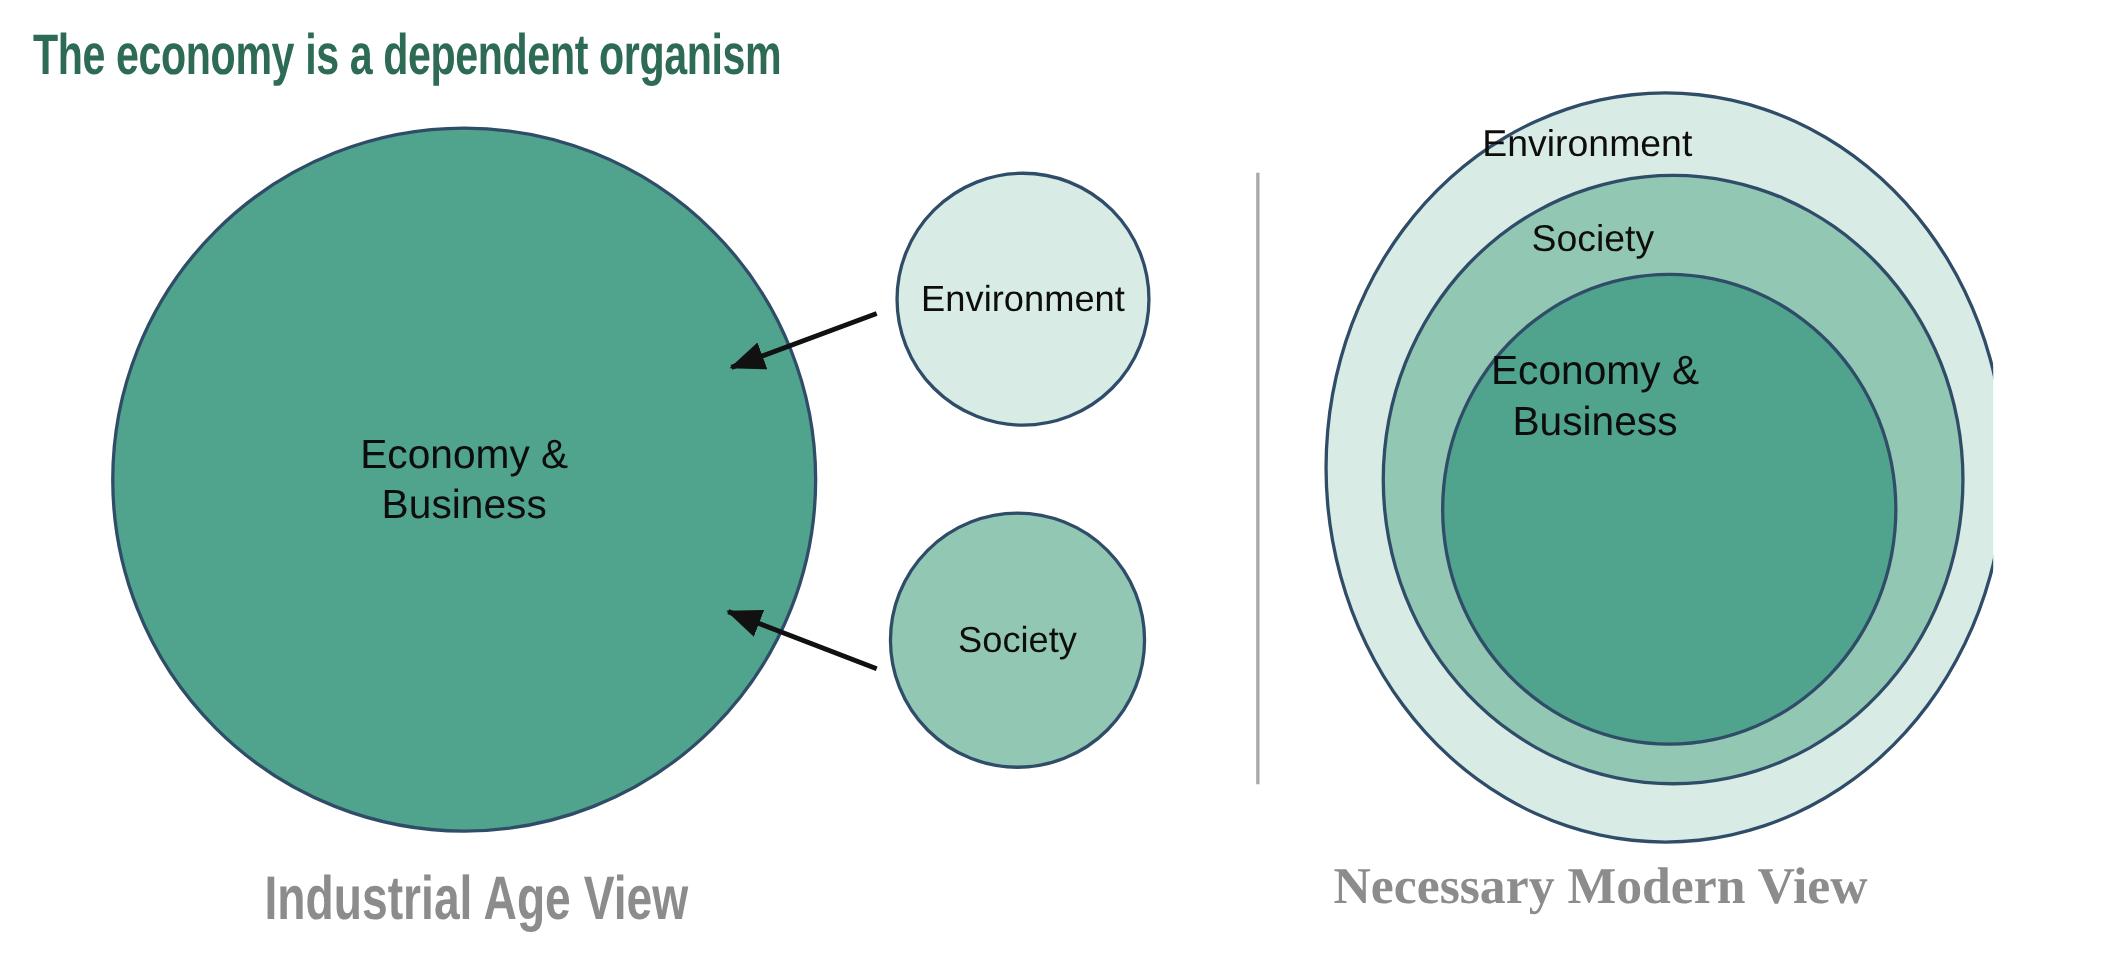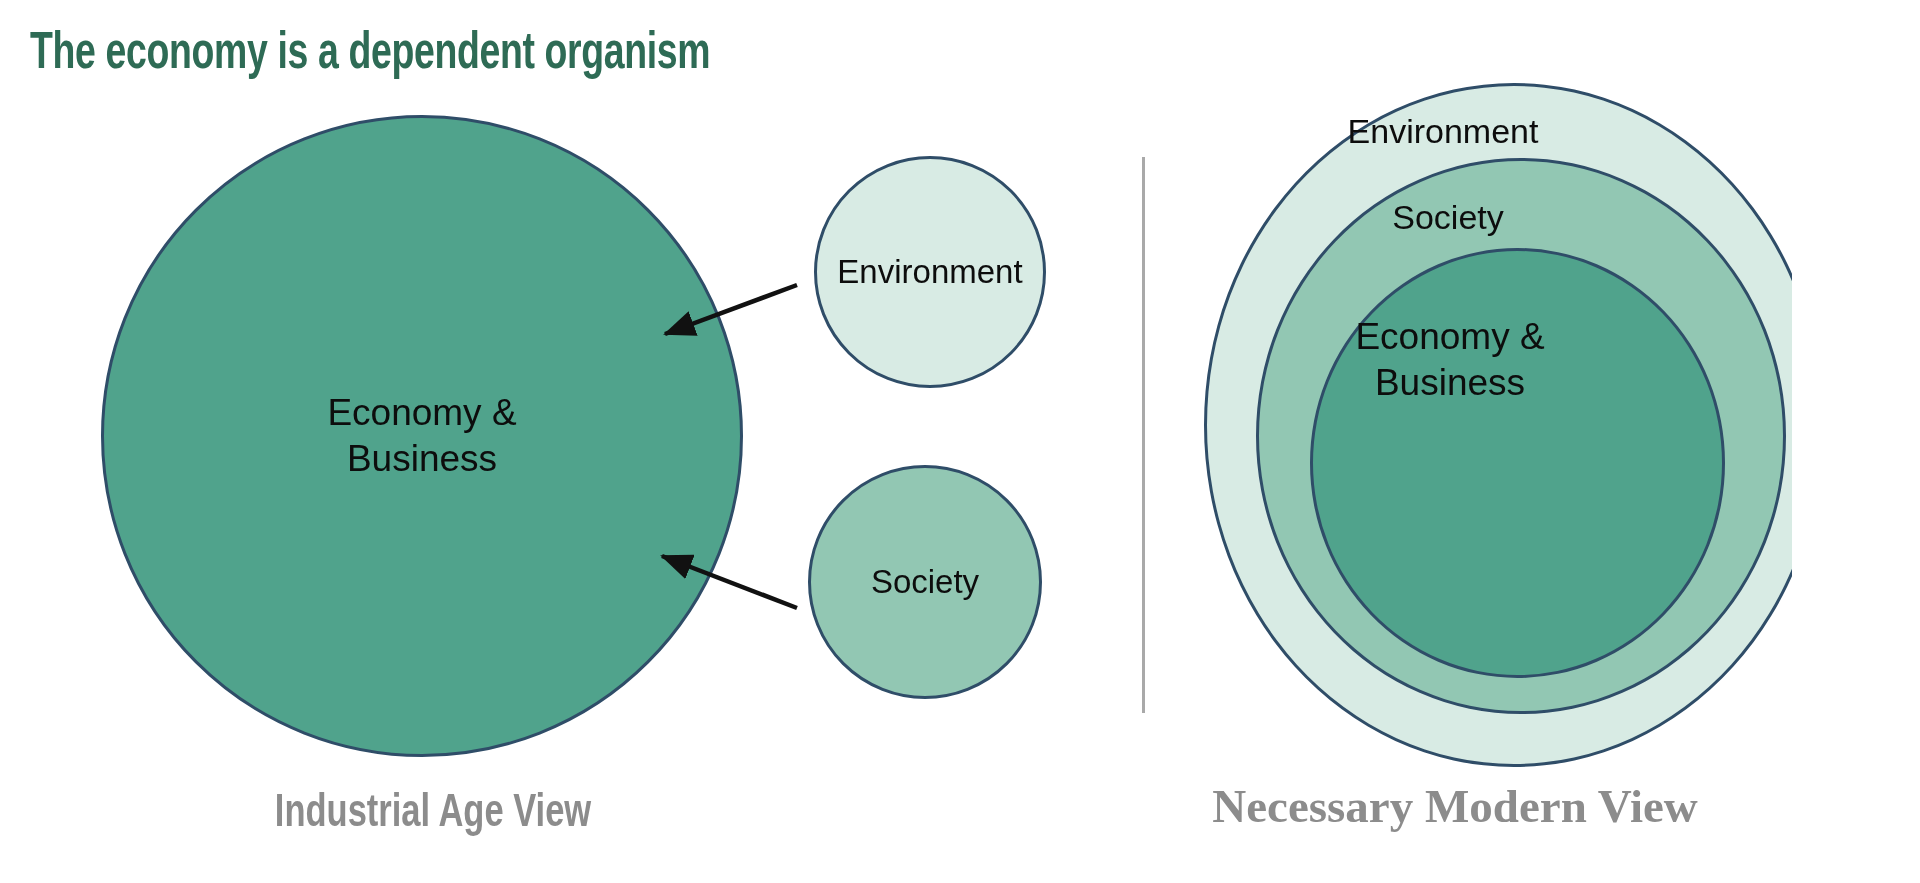--- a/index.html
+++ b/index.html
@@ -8,42 +8,42 @@
     --environment-fill:#D8EBE4;
     --circle-border:#2F4D68;
     --title-green:#2E6B55;
     --caption-gray:#8C8C8C;
     --divider-gray:#A9A9A9;
     --arrow-black:#111111;
   }
   html,body{margin:0;padding:0;background:#ffffff;}
   #slide{
     position:relative;width:1792px;height:883px;background:#ffffff;
-    overflow:hidden;font-family:"Liberation Sans",sans-serif;
+    overflow:hidden;font-family:"Liberation Sans",sans-serif;padding-left:20px;
   }
   .circle{
     position:absolute;border-radius:50%;
     border:3px solid var(--circle-border);
     box-sizing:border-box;
     display:flex;align-items:center;justify-content:center;
     text-align:center;
   }
   .circle-label{
     white-space:pre-line;color:#0d0d0d;line-height:1.24;
   }
   #title{
     position:absolute;left:30px;top:20px;color:var(--title-green);
     font-size:52px;font-weight:600;
   }
   #title .condense{display:inline-block;transform:scaleX(0.72);transform-origin:left center;letter-spacing:-0.5px;white-space:nowrap;}
   .caption{
     position:absolute;color:var(--caption-gray);white-space:nowrap;
   }
   .caption .condense{display:inline-block;transform:scaleX(0.75);transform-origin:center;white-space:nowrap;}
-  #industrial-caption{left:433px;top:783px;transform:translateX(-50%);font-size:46px;font-weight:600;}
+  #industrial-caption{left:433px;top:783px;transform:translateX(-50%);font-size:56px;font-weight:600;}
   #modern-caption{left:1455px;top:779px;transform:translateX(-50%);font-size:47px;font-weight:600;font-family:Liberation Serif, serif;}
   #divider{
     position:absolute;left:1142px;top:157px;width:3px;height:556px;
     background:var(--divider-gray);
   }
   
   #economy-circle-left{left:101px;top:115px;width:642px;height:642px;background:var(--economy-fill);}
   #economy-circle-left .circle-label{font-size:37px;}
   #environment-circle-left{left:814px;top:156px;width:232px;height:232px;background:var(--environment-fill);}
   #environment-circle-left .circle-label{font-size:33px;}

